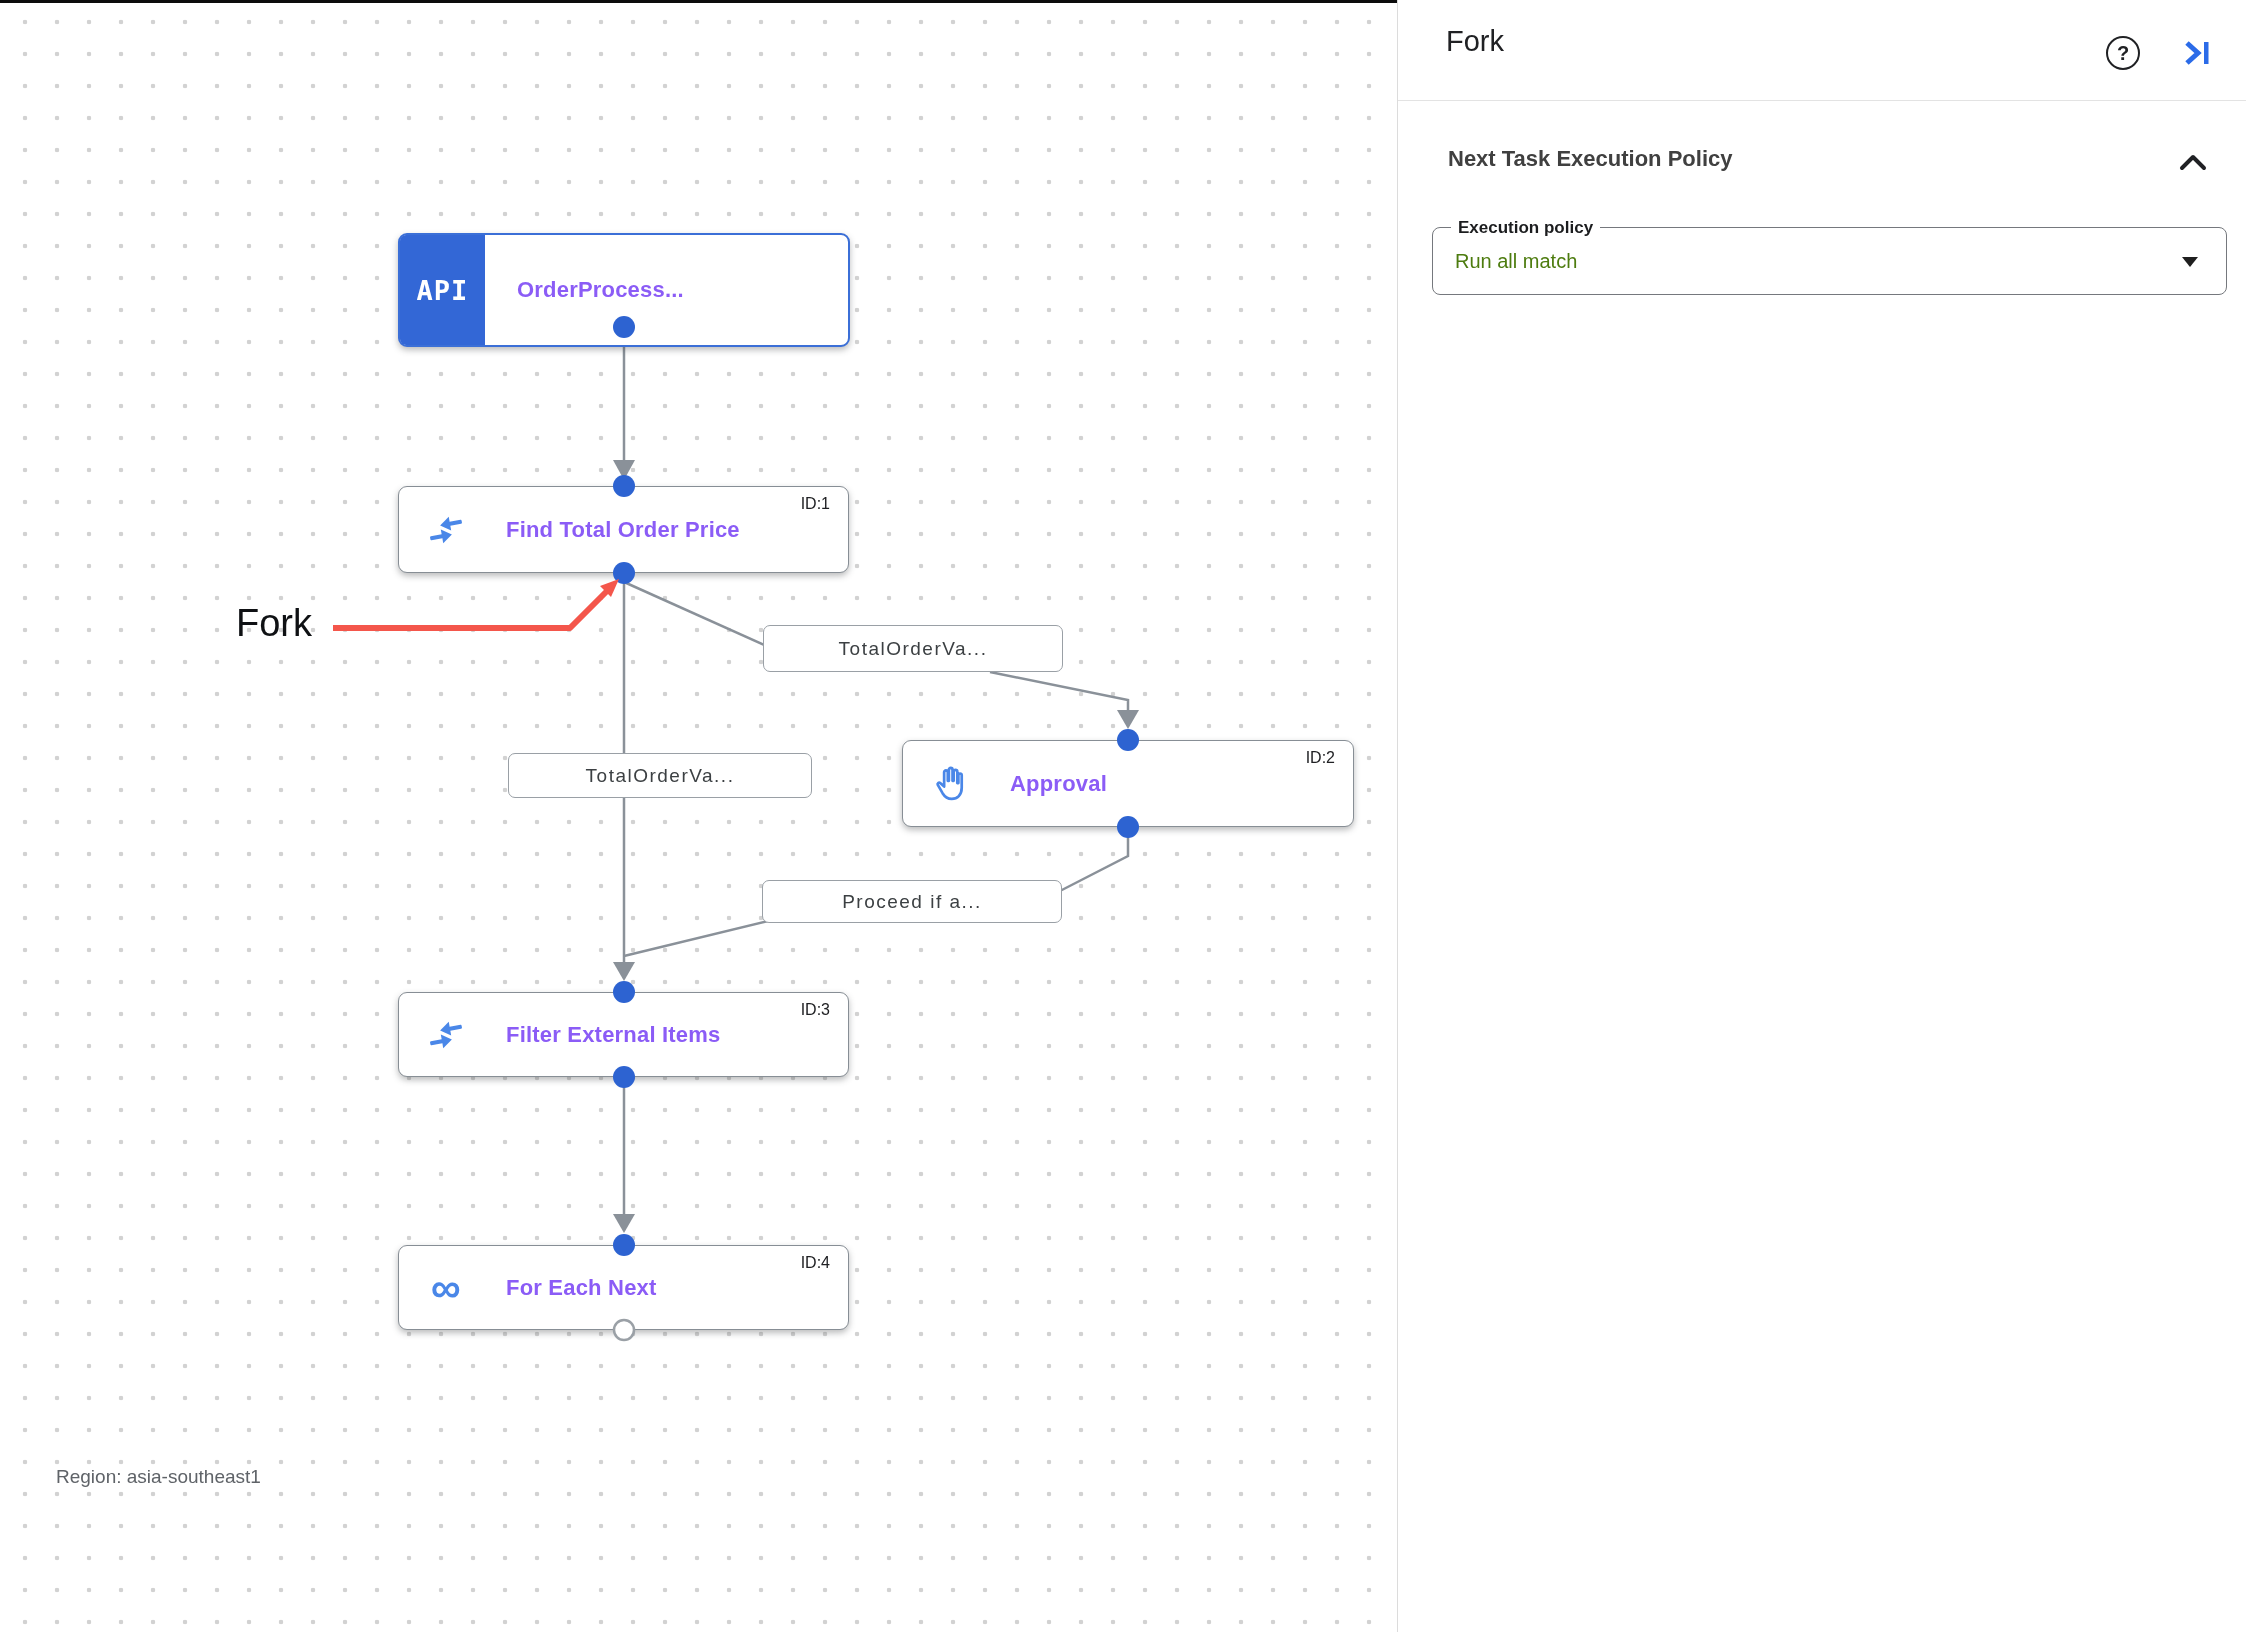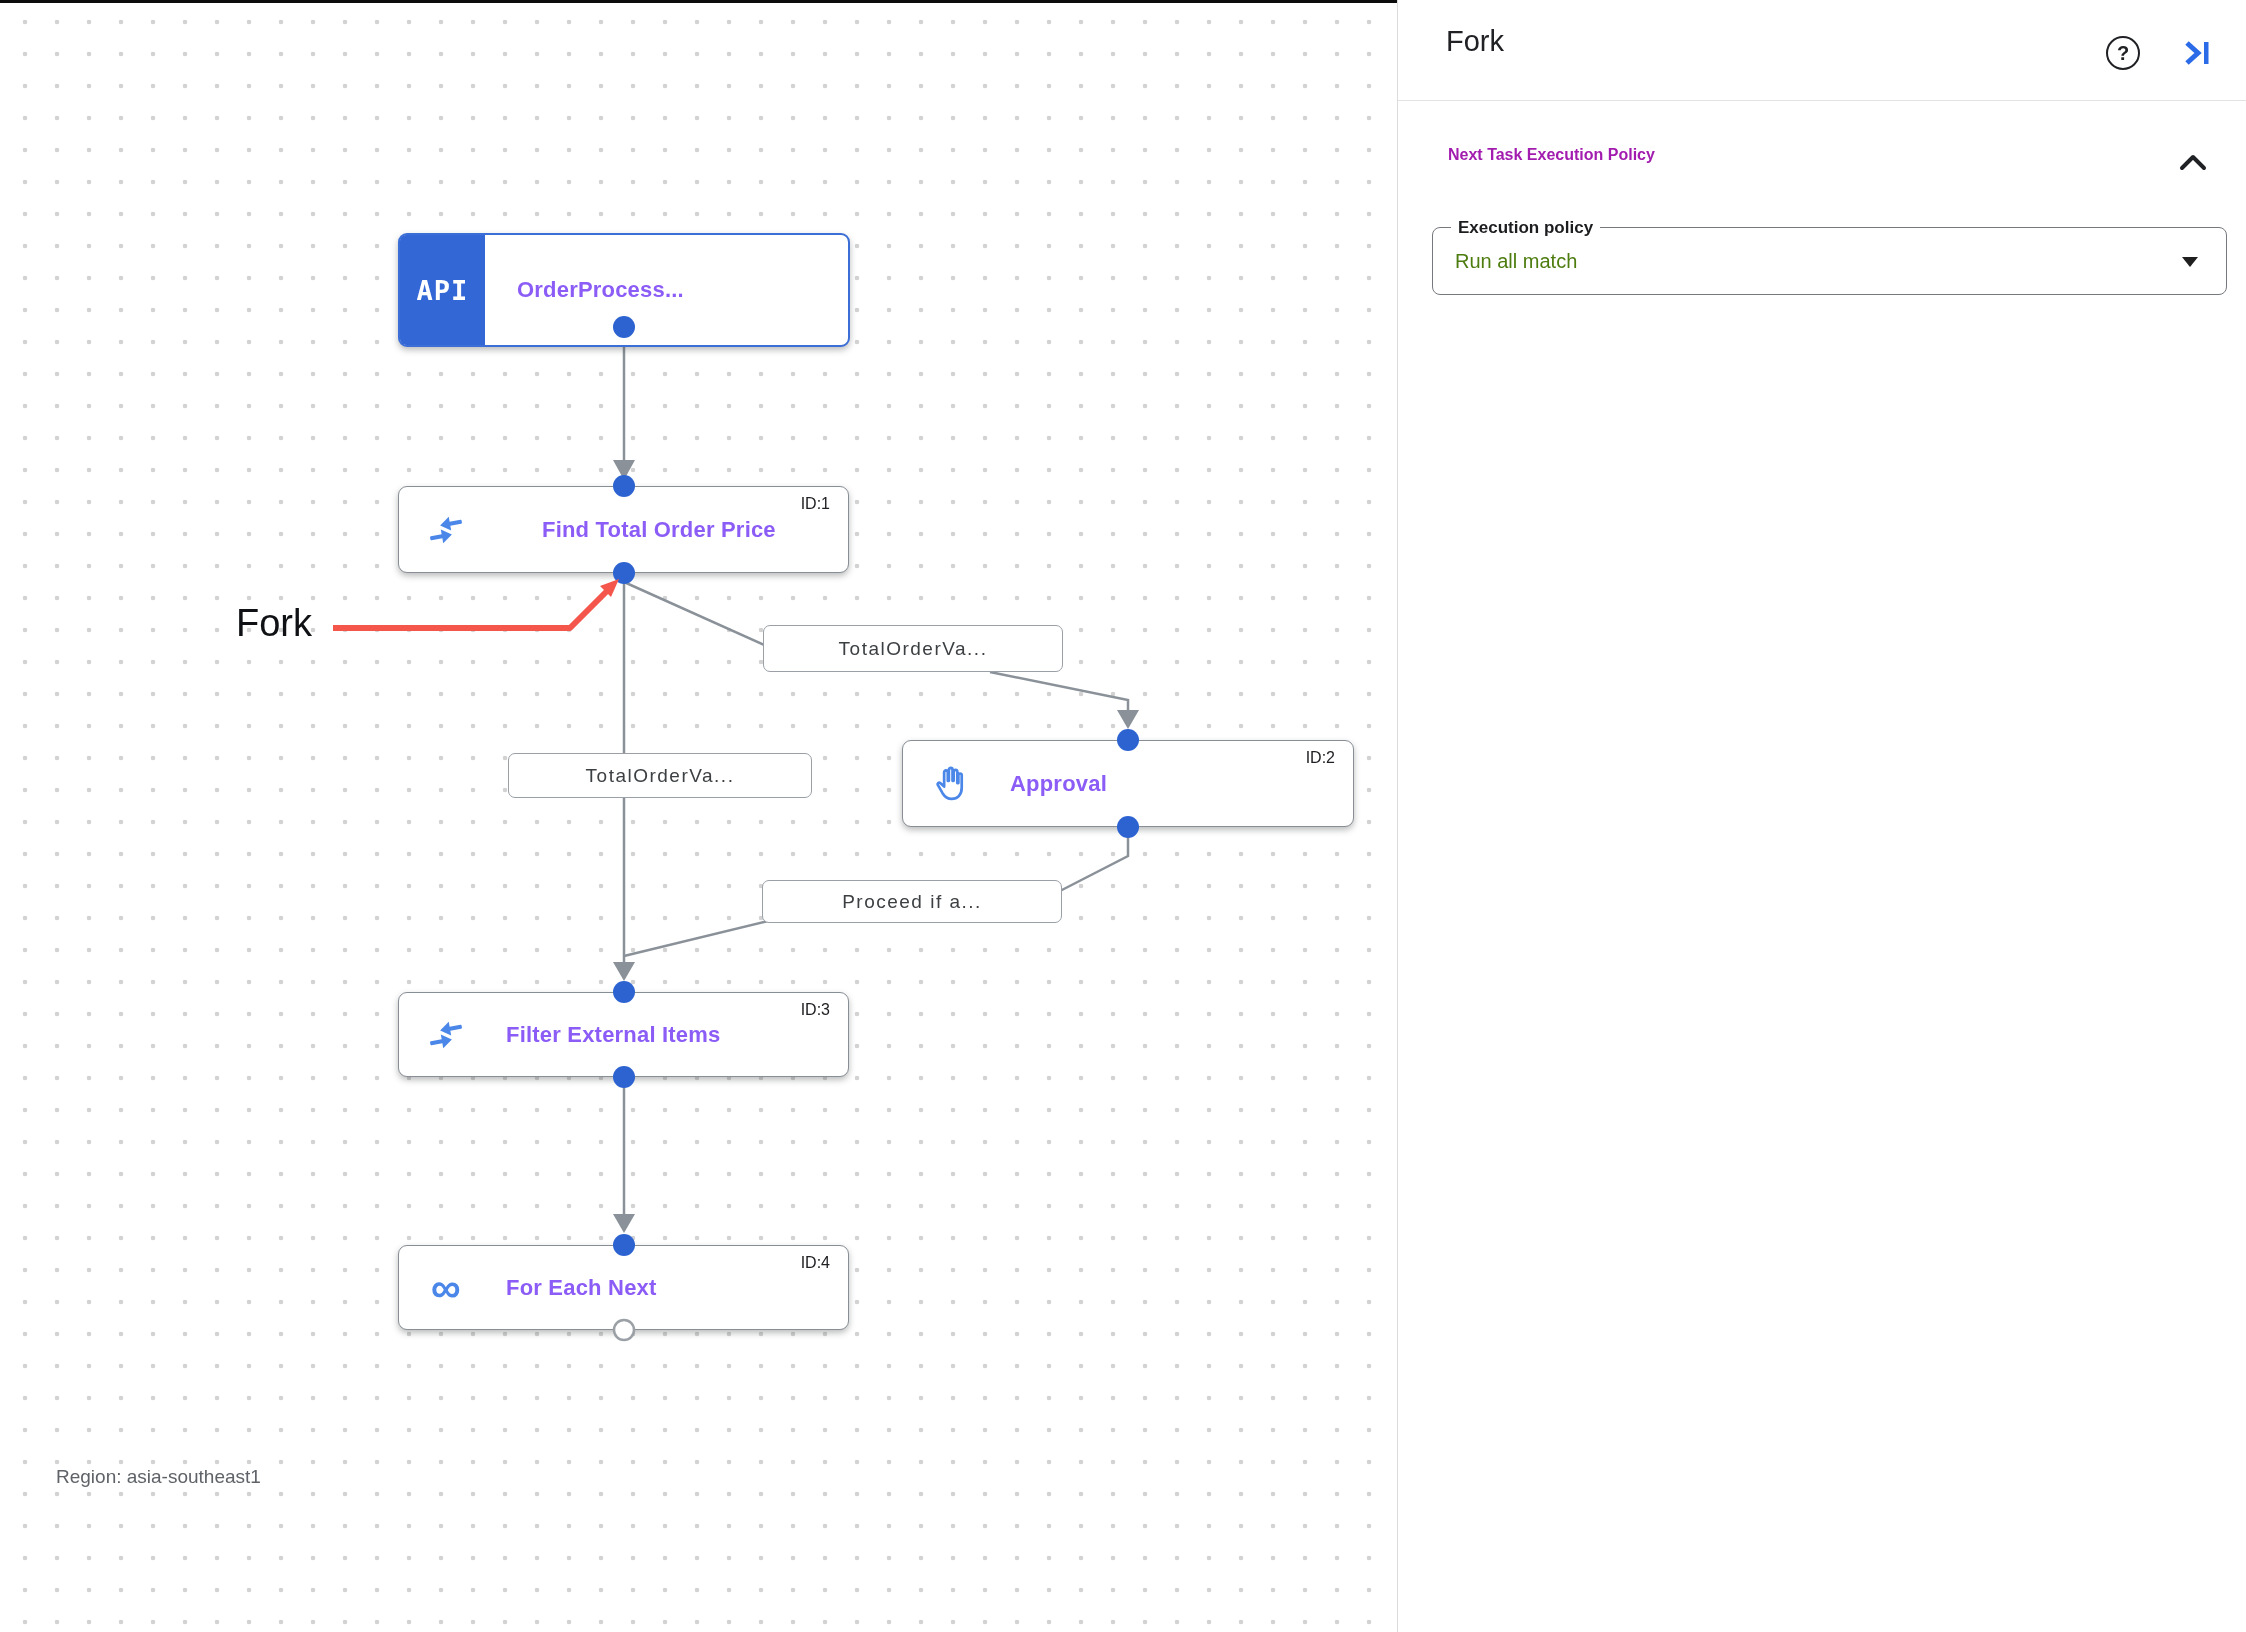--- a/index.html
+++ b/index.html
@@ -39,21 +39,21 @@
   
   #panel { position:absolute; left:1397px; top:0; width:849px; height:1632px; background:#fff;
            border-left:1px solid #dcdcdc; }
   #panel-title { position:absolute; left:48px; top:25px; font-size:29px; color:#202124; }
   #help-button { position:absolute; left:708px; top:36px; width:34px; height:34px; border-radius:50%;
                  border:2.5px solid #202124; display:flex; align-items:center; justify-content:center;
                  font-size:20px; font-weight:bold; color:#202124; background:#fff; cursor:pointer; }
   #collapse-button { position:absolute; left:783px; top:38px; width:32px; height:30px; cursor:pointer; }
   #panel-header-divider { position:absolute; left:0; top:100px; width:849px; height:1px; background:#e3e3e3; }
 
-  #section-header-title { position:absolute; left:50px; top:146px; font-size:16px; font-weight:bold; color:#a21caf; }
+  #section-header-title { position:absolute; left:50px; top:146px; font-size:22px; font-weight:bold; color:#404040; }
   #section-collapse { position:absolute; left:779px; top:152px; width:32px; height:22px; cursor:pointer; }
 
   #execution-policy-select { position:absolute; left:34px; top:227px; width:795px; height:68px;
                              border:1px solid #75787d; border-radius:8px; background:#fff; cursor:pointer; }
   #execution-policy-label { position:absolute; left:18px; top:-10px; background:#fff; padding:0 7px;
                             font-size:17px; font-weight:bold; color:#1c1d1f; }
   #execution-policy-value { position:absolute; left:22px; top:50%; transform:translateY(-50%);
                             font-size:20px; color:#4d7c0f; }
   #execution-policy-caret { position:absolute; right:28px; top:50%; margin-top:-4px;
                             width:0; height:0; border-left:8px solid transparent;
@@ -77,21 +77,21 @@
         <path d="M768,921 L624,956"></path>
         <path d="M624,1077 V1215"></path>
       </g>
     </svg>
 
     <div class="node" id="node-trigger" style="left:398px; top:233px; width:452px; height:114px;">
       <div class="api-badge">API</div>
       <div class="node-title title-gap-api">OrderProcess...</div>
     </div>
 
-    <div class="node" style="left:398px; top:486px; width:451px; height:87px;gap:36px;">
+    <div class="node" style="left:398px; top:486px; width:451px; height:87px;">
       <span class="id-badge">ID:1</span>
       <span class="node-icon">
         <svg width="40" height="32" viewBox="0 0 40 32">
           <g fill="#4a87e8" transform="rotate(-10 20 16)">
             <rect x="3" y="19.5" width="13" height="4" rx="1"></rect>
             <polygon points="15,14.5 15,28.5 25,21.5"></polygon>
             <rect x="24" y="8.5" width="13" height="4" rx="1"></rect>
             <polygon points="25,3.5 25,17.5 15,10.5"></polygon>
           </g>
         </svg>

